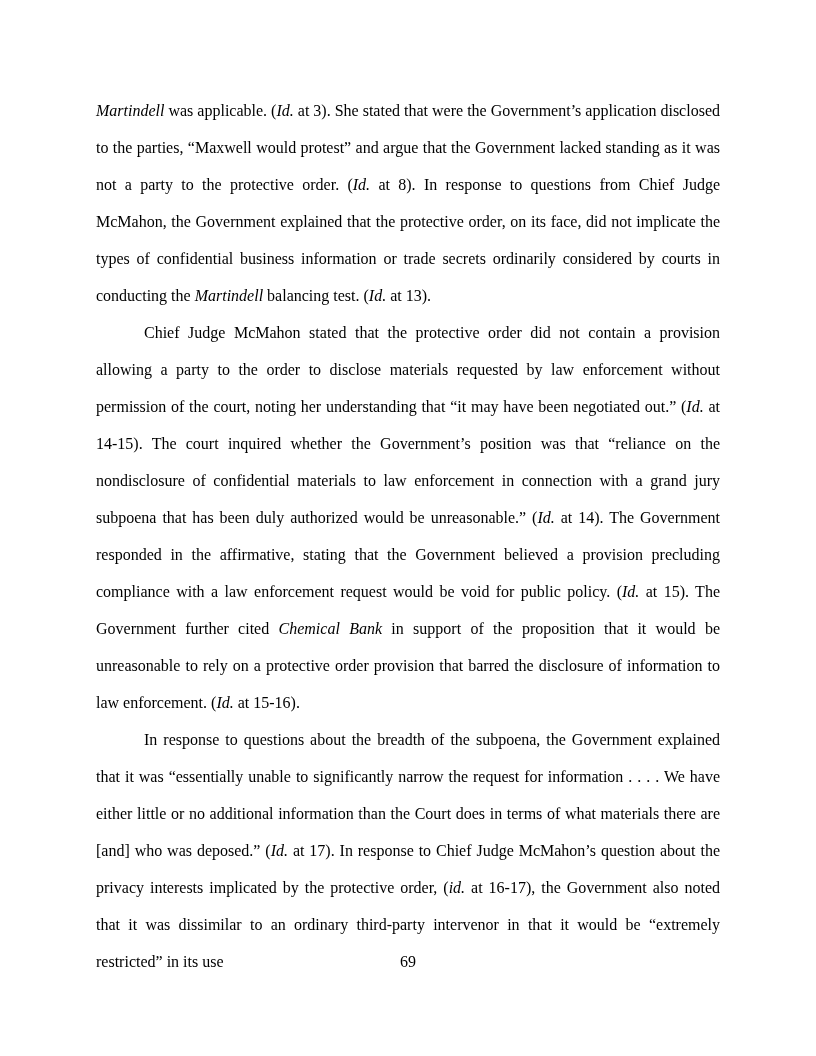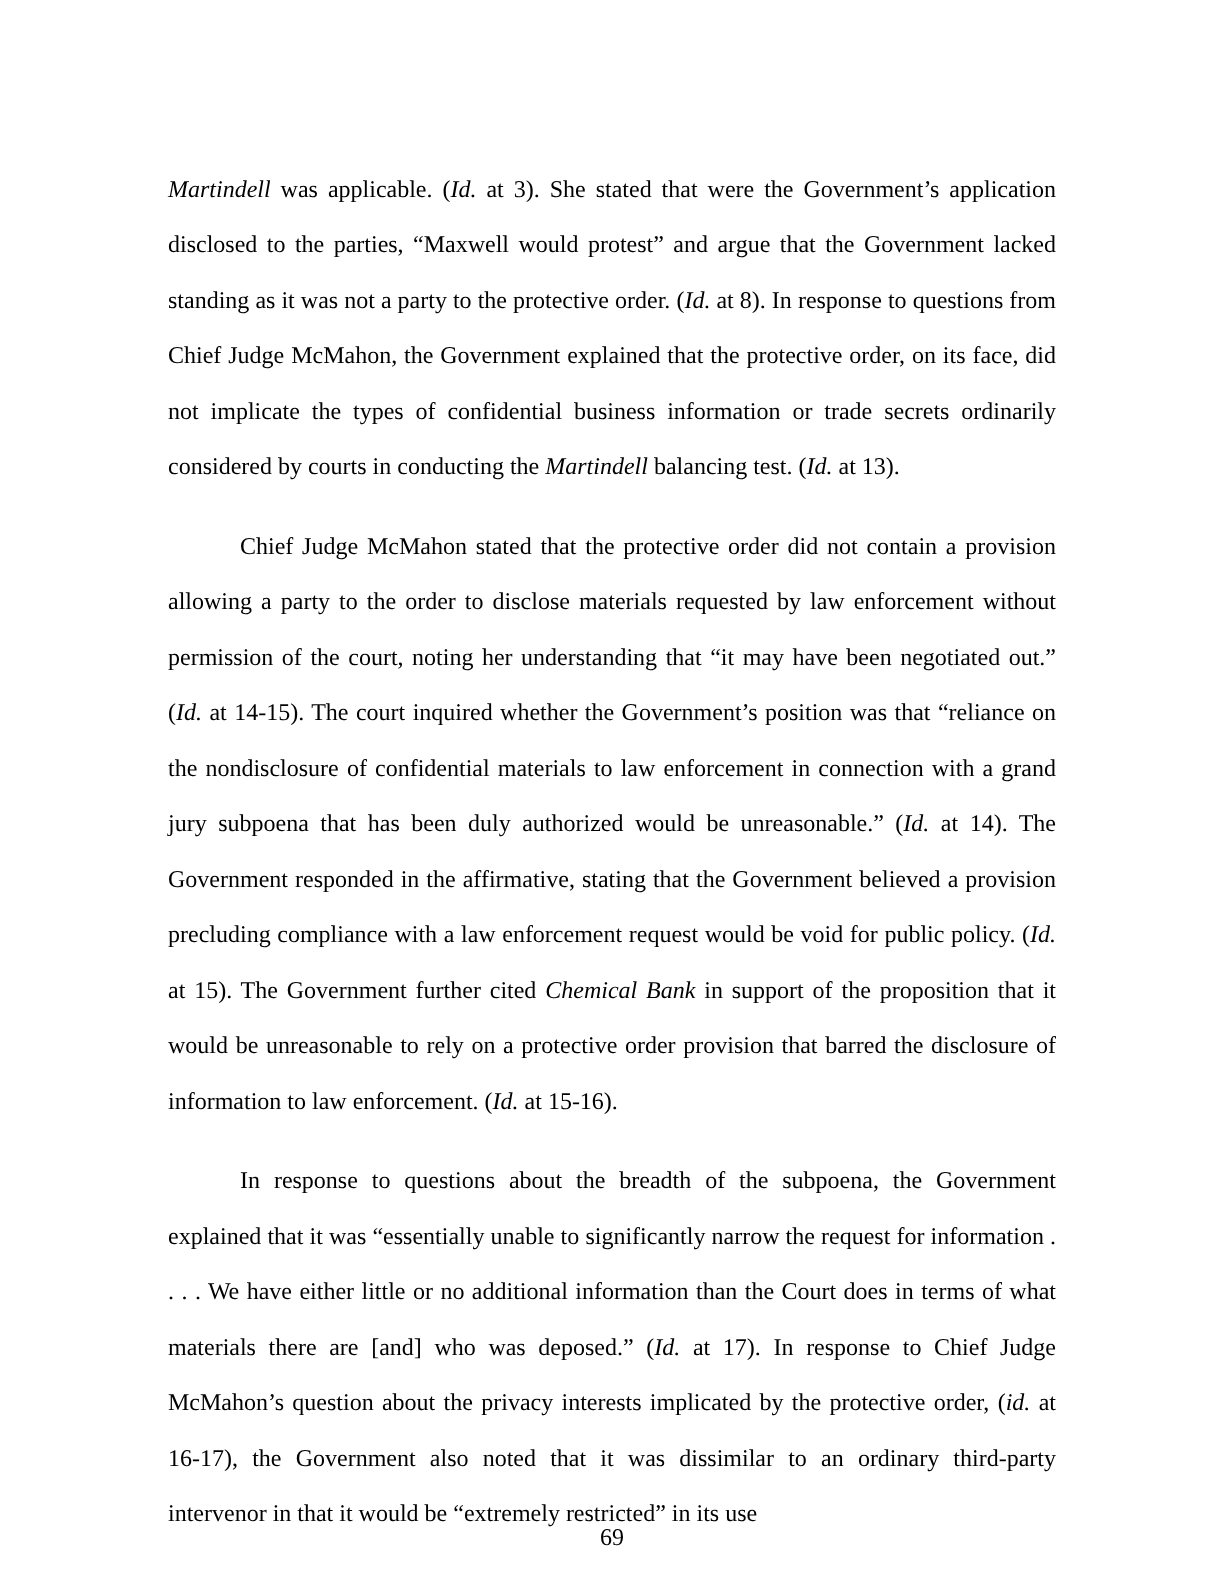--- a/index.html
+++ b/index.html
@@ -19,32 +19,32 @@
   .text-body {
     position: absolute;
     left: 96px;
     width: 624px;
     top: 92px;
     font-size: 16px;
     line-height: 37px;
     text-align: justify;
   }
   .para {
-    margin: 16px;
+    margin: 0;
     padding: 0;
   }
   .para.indent {
     text-indent: 48px;
   }
   .para em {
     font-style: italic;
   }
   .footer {
     position: absolute;
-    top: 1016px;
+    top: 952px;
     left: 0;
     width: 100%;
     text-align: center;
     font-size: 16px;
     line-height: 20px;
   }
 </style>
 </head>
 <body>
 

